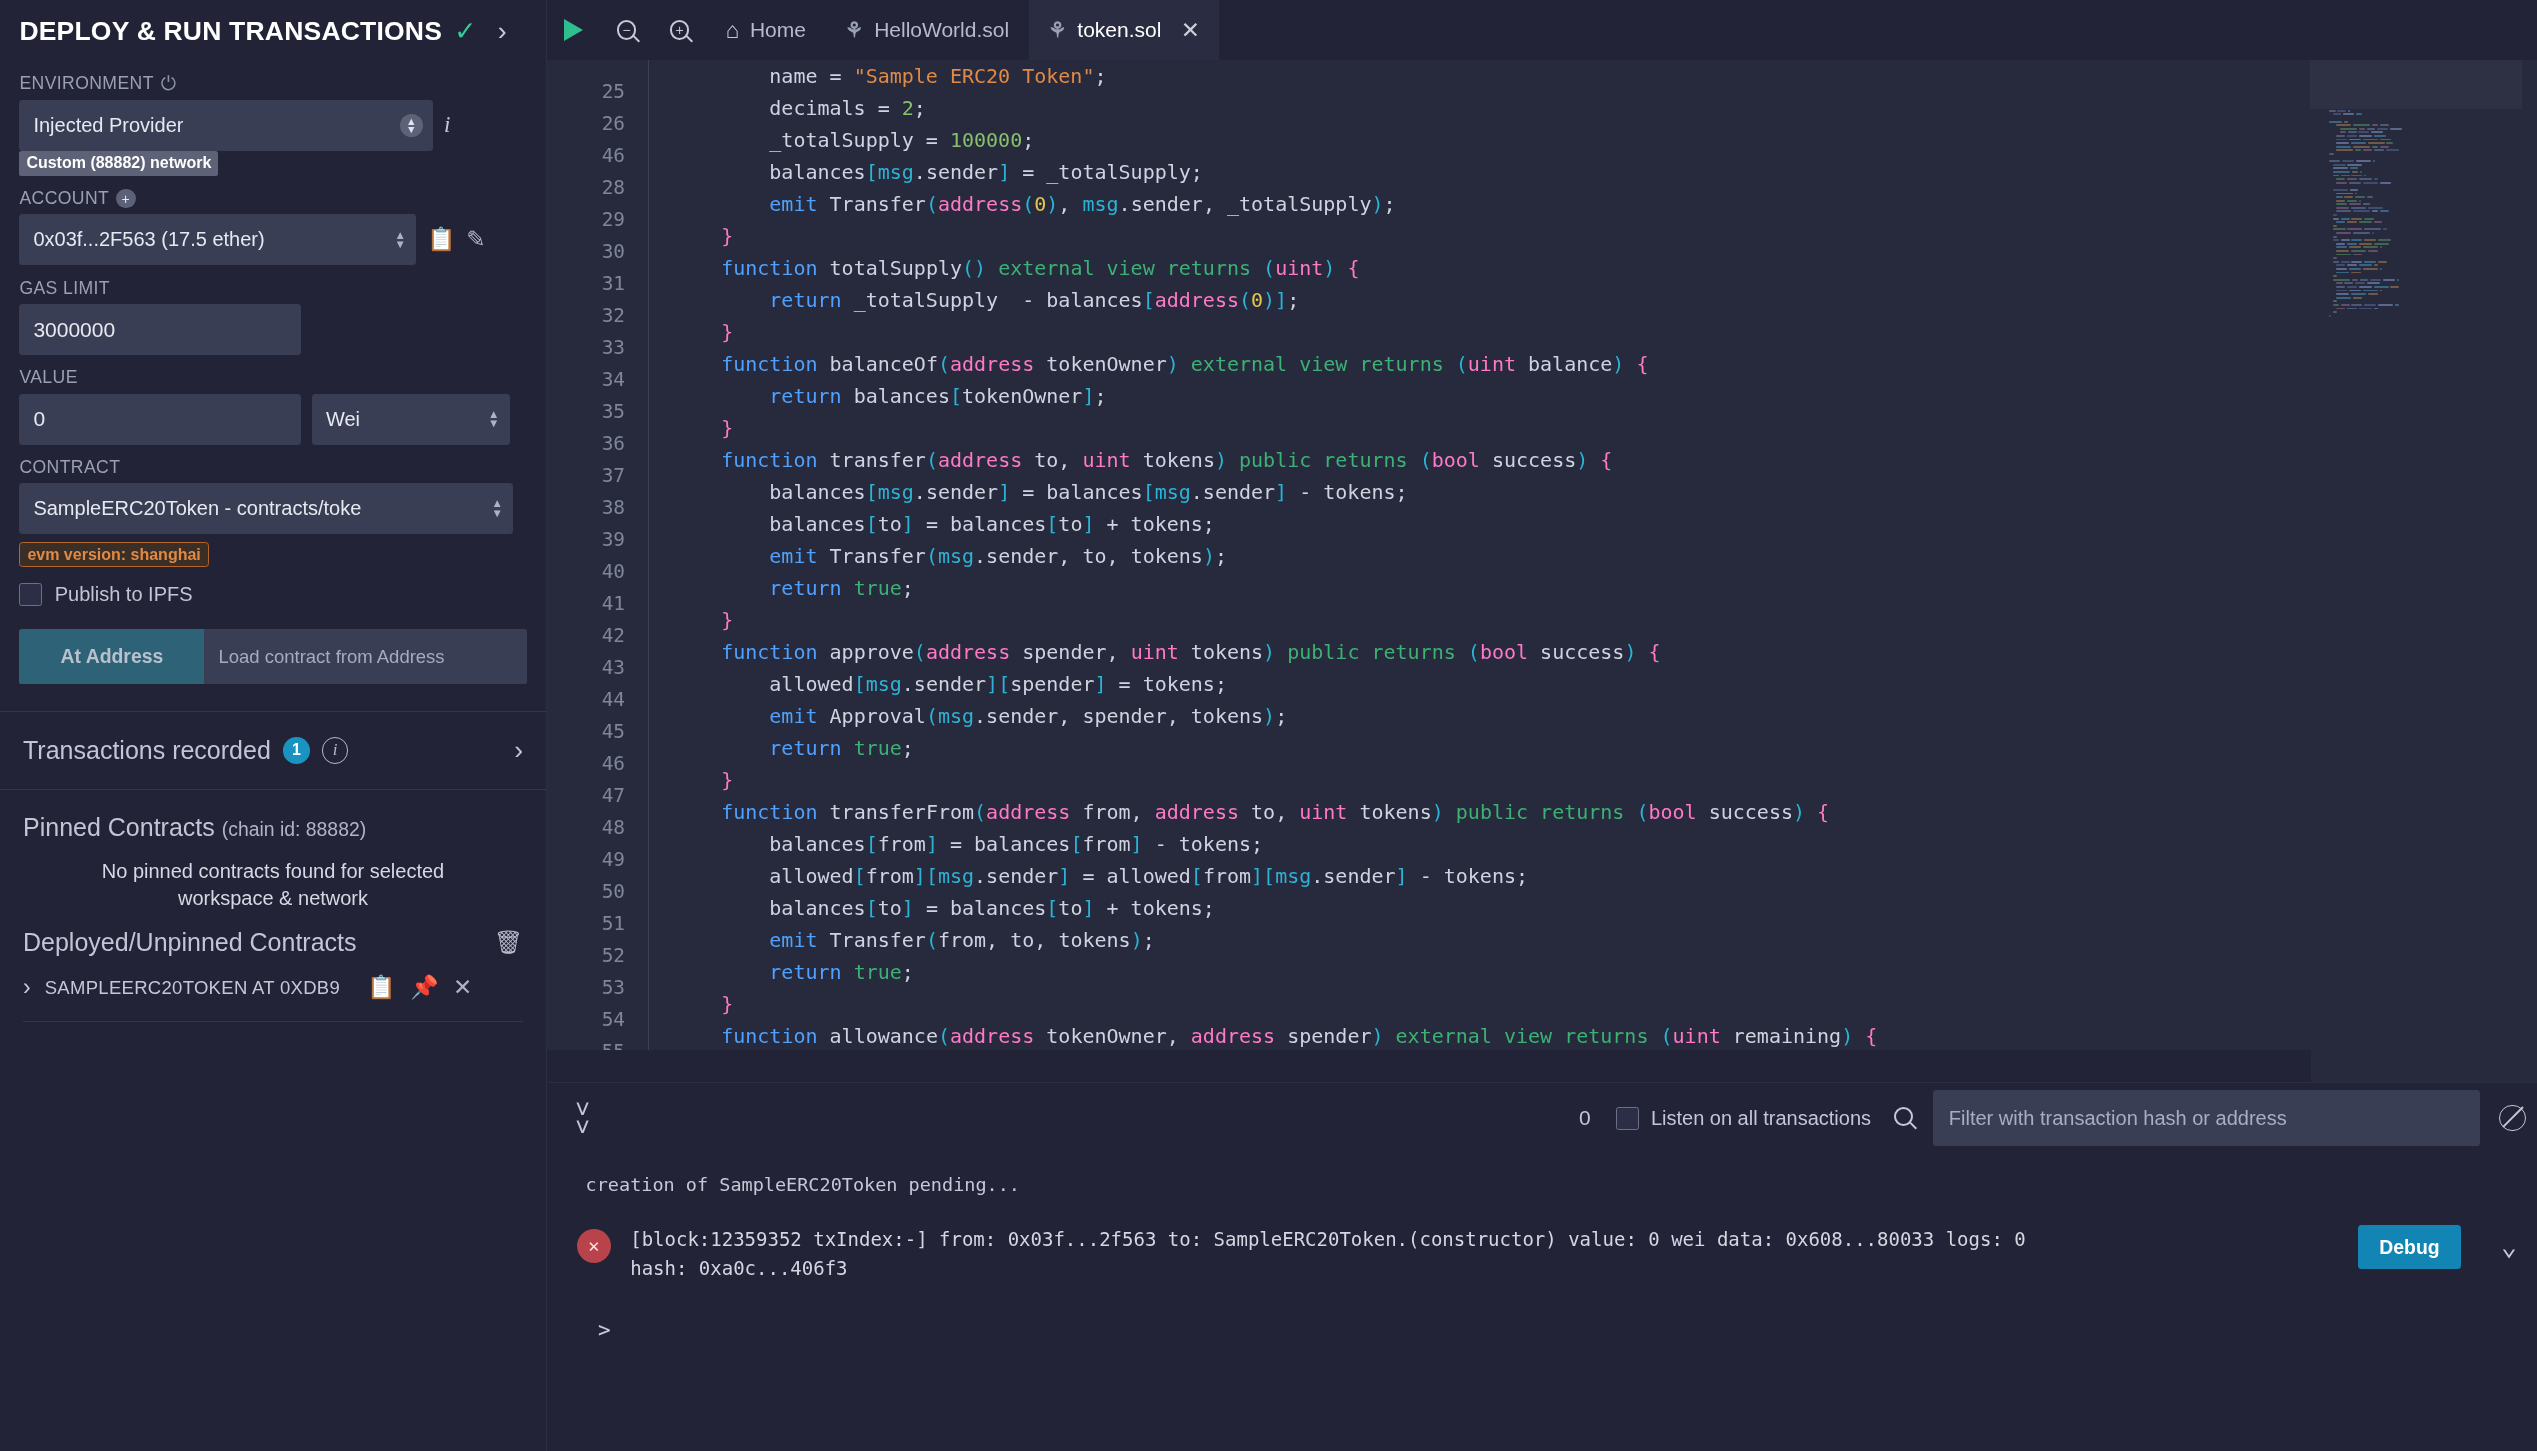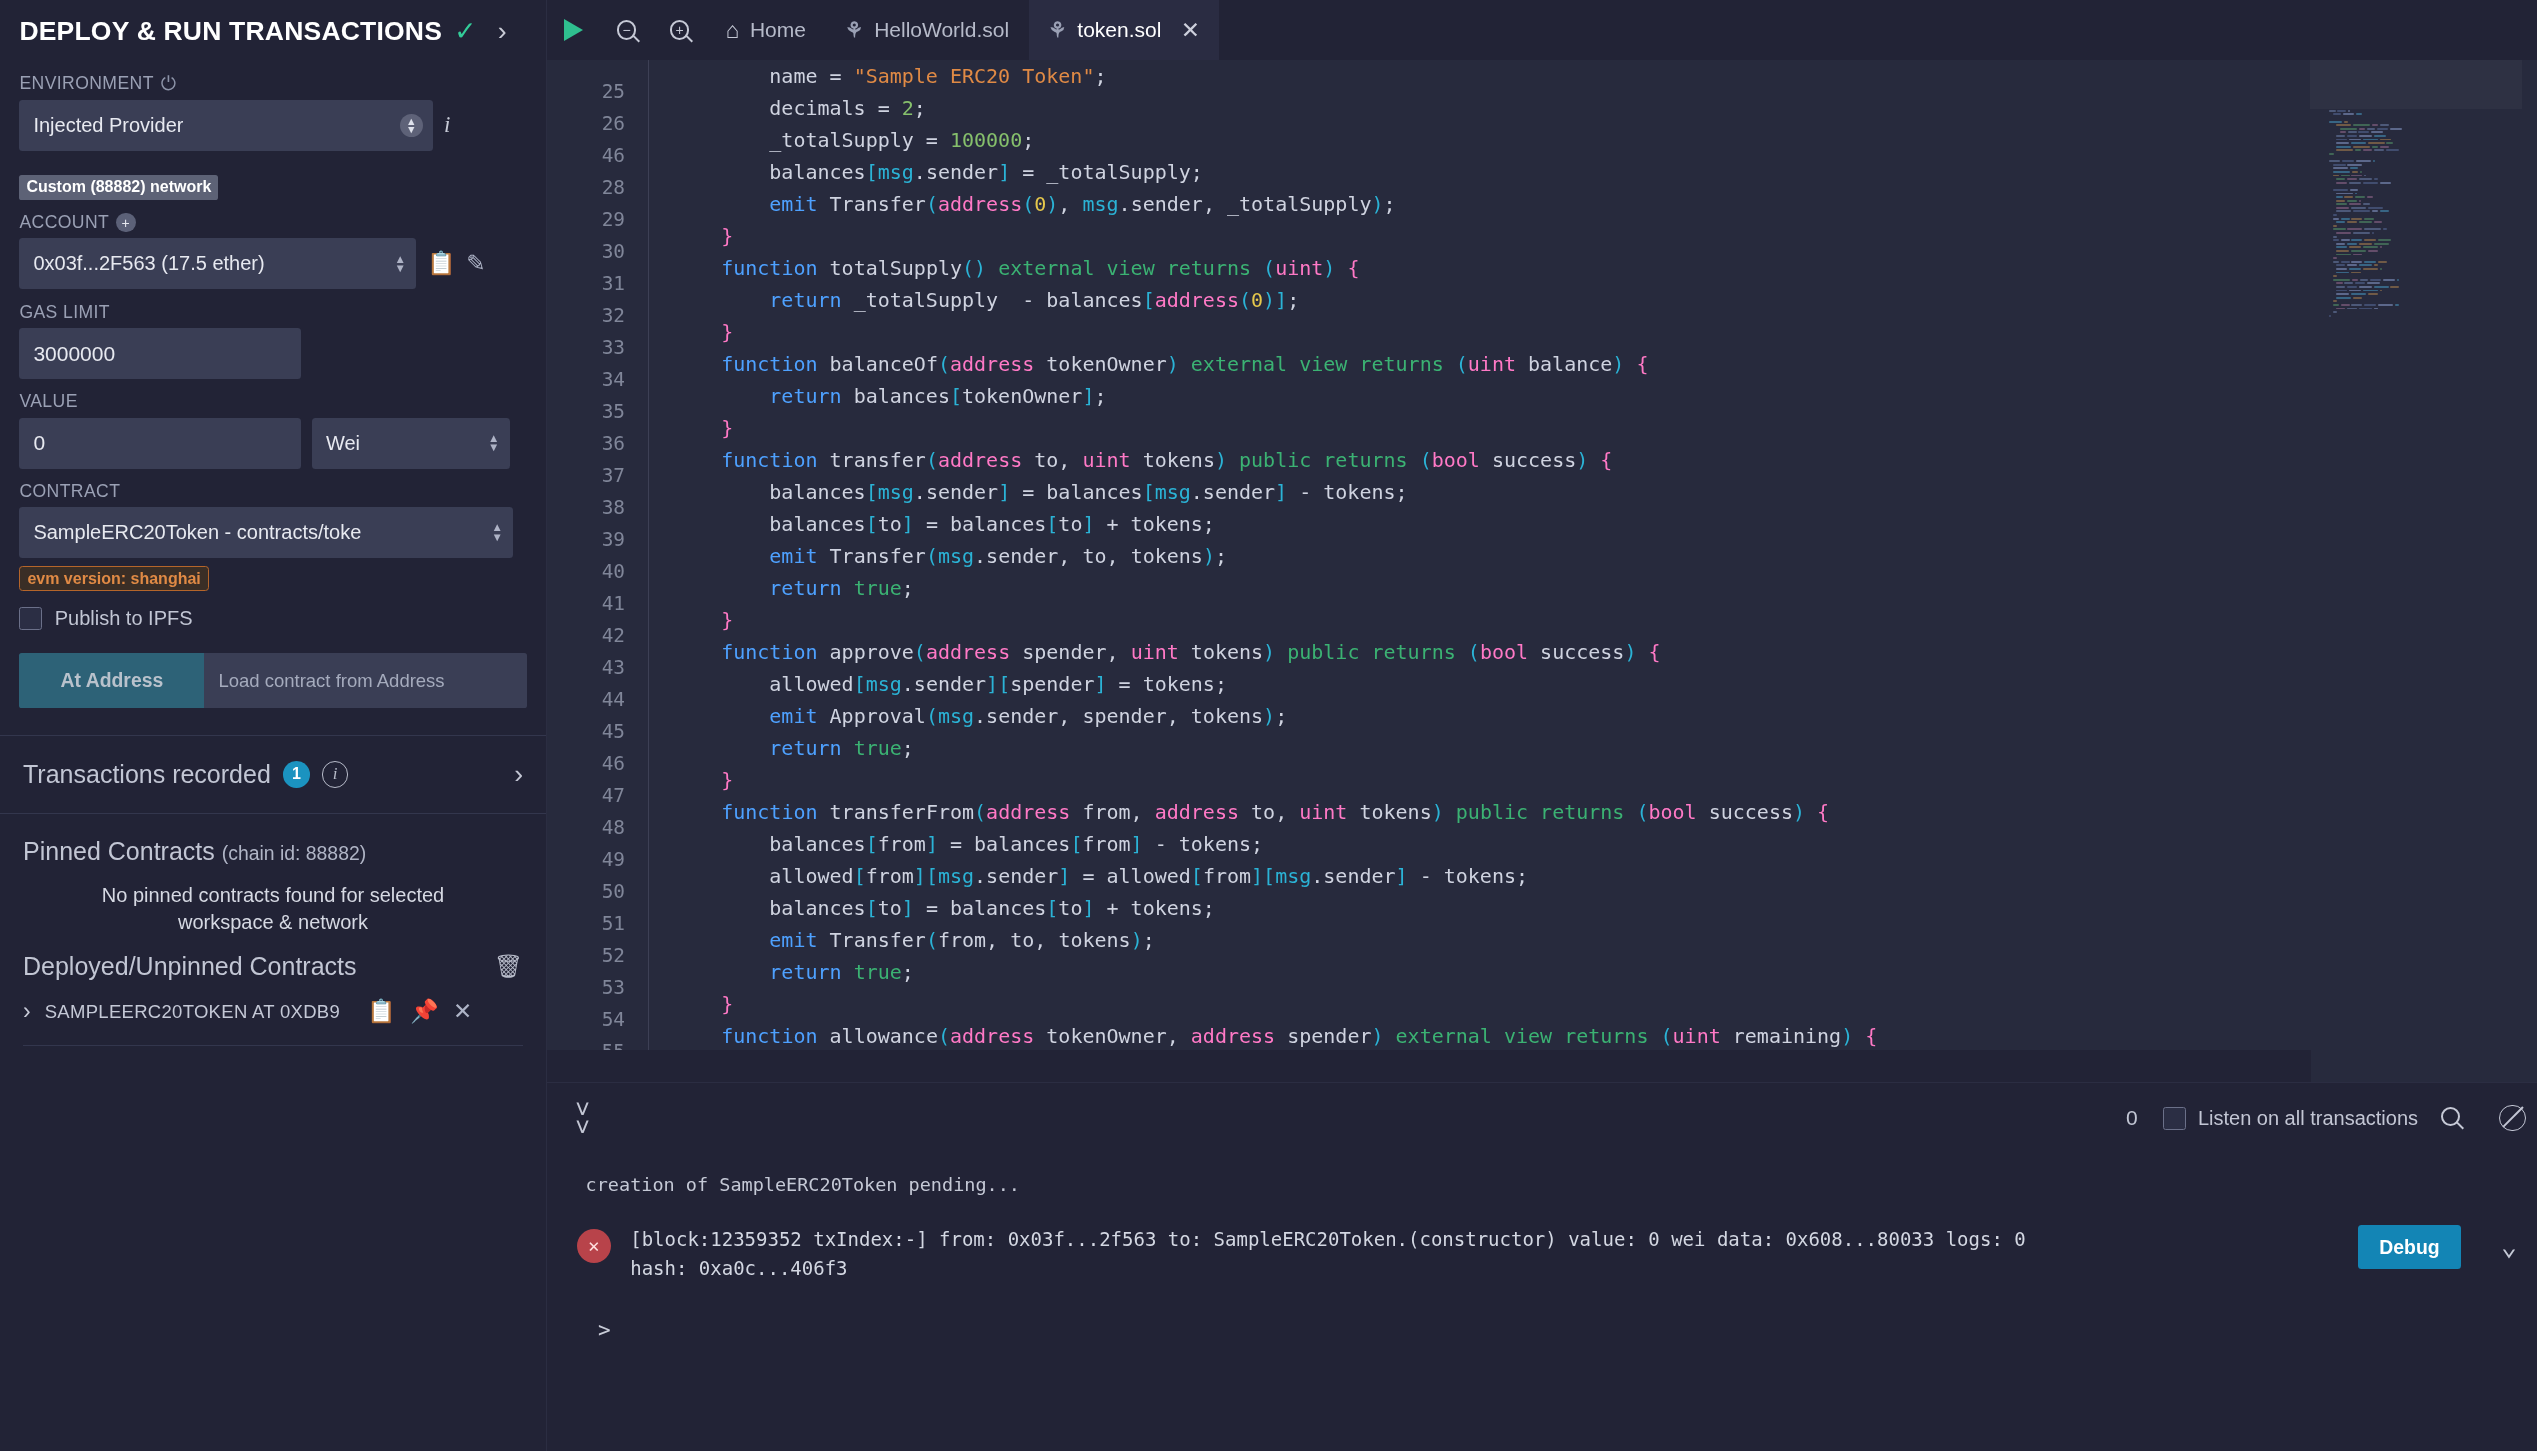--- a/index.html
+++ b/index.html
@@ -63,21 +63,21 @@
     background: #5e6278; display: flex; flex-direction: column;
     align-items: center; justify-content: center; color: #dfe2ec;
     flex: 0 0 auto;
   }
   .spin-circ i { font-style: normal; font-size: 10.6px; line-height: 8px; }
   .info-i { color: #c6c9d6; font-size: 23px; font-style: italic; font-family: "Liberation Serif", serif; }
 
   .net-badge {
     display: inline-block; background: #5d6276; color: #ffffff;
     font-size: 16px; font-weight: bold; border-radius: 2.6px;
-    padding: 3.5px 7px; margin-top: 24px;
+    padding: 3.5px 7px; margin-top: 0;
   }
   .text-input {
     background: #3a3e55; border: none; border-radius: 3.5px;
     height: 51px; color: #e7e9f0; font-size: 21px;
     padding: 0 14px; font-family: "Liberation Sans", sans-serif;
     width: 100%;
   }
   .icon-btn { color: #aeb4c7; font-size: 23px; cursor: pointer; }
 
   .evm-badge {
@@ -844,20 +844,21 @@
     <div class="editor-bottom-edge"></div>
   </div>
 
   <div id="terminal">
     <div id="term-toolbar">
       <span class="dbl-chev">˅<span style="font-size:25px">˅</span></span>
       <span class="term-count">0</span>
       <span class="listen-cb"></span>
       <span class="listen-label">Listen on all transactions</span>
       <span class="srch-icon"><span class="mag"></span></span>
+      <input class="filter-input" placeholder="Filter with transaction hash or address" style="">
       <span class="ban-icon"></span>
     </div>
     <div id="term-body">
       <div class="term-line">creation of SampleERC20Token pending...</div>
       <div class="tx-entry">
         <span class="err-circle">✕</span>
         <div class="tx-text">
           <div>[block:12359352 txIndex:-] from: 0x03f...2f563 to: SampleERC20Token.(constructor) value: 0 wei data: 0x608...80033 logs: 0</div>
           <div>hash: 0xa0c...406f3</div>
         </div>

